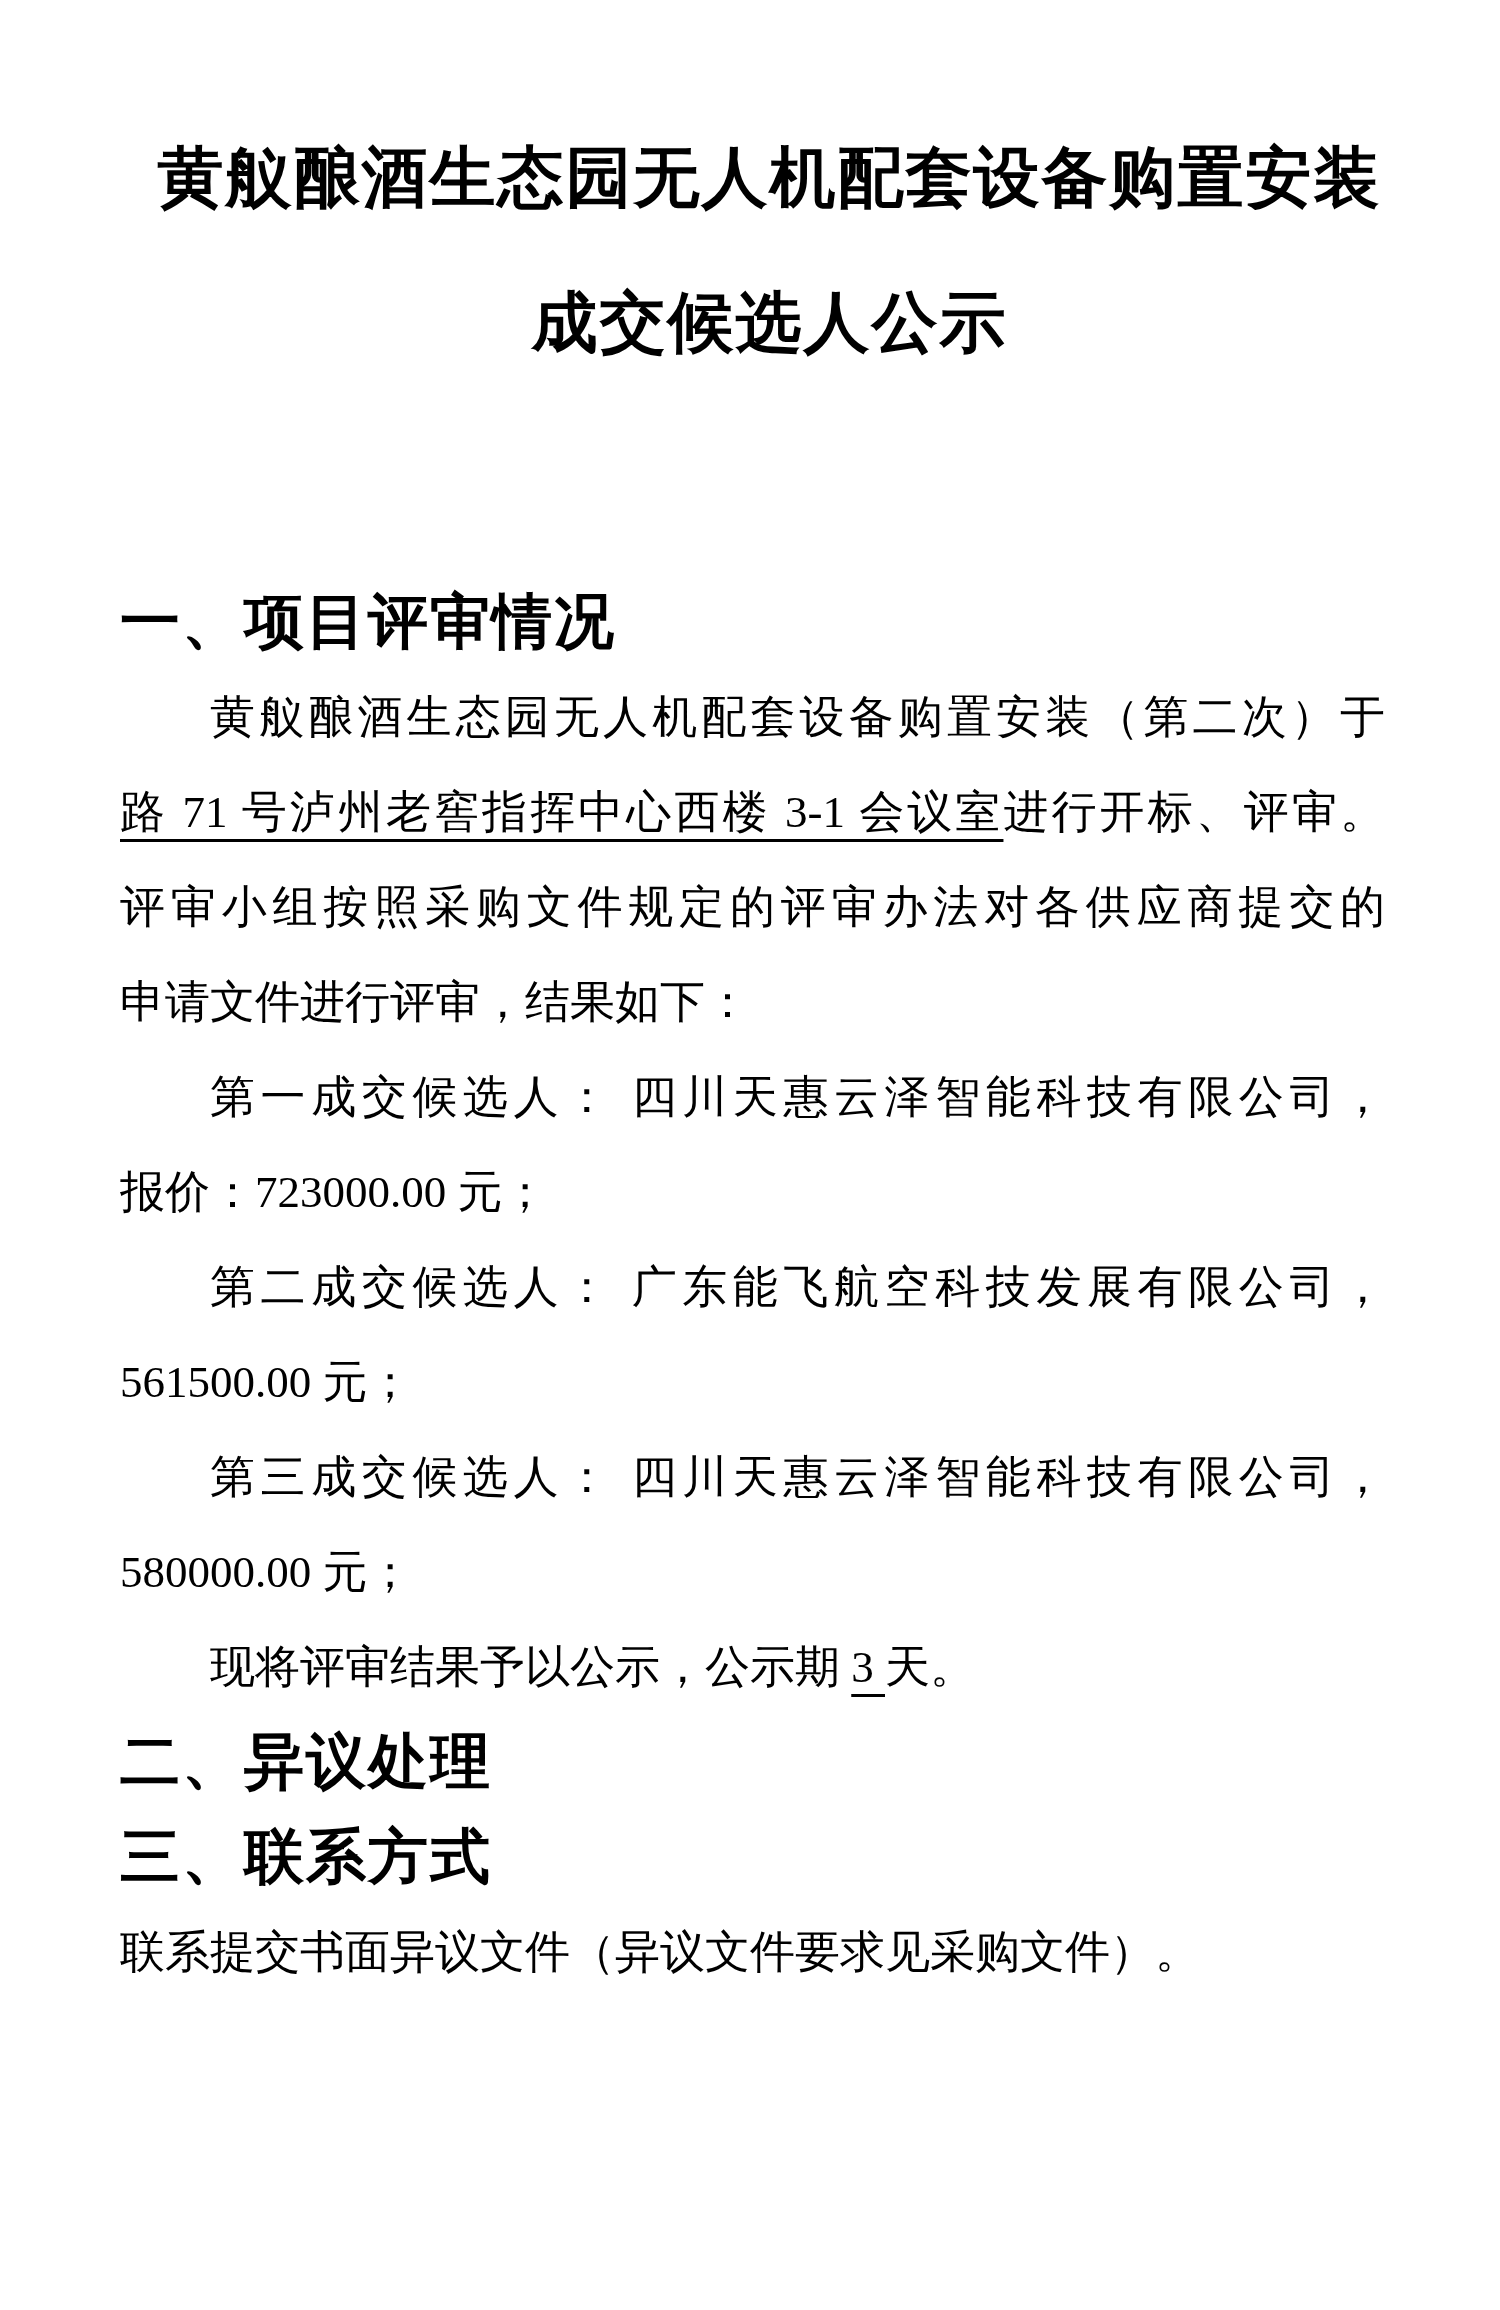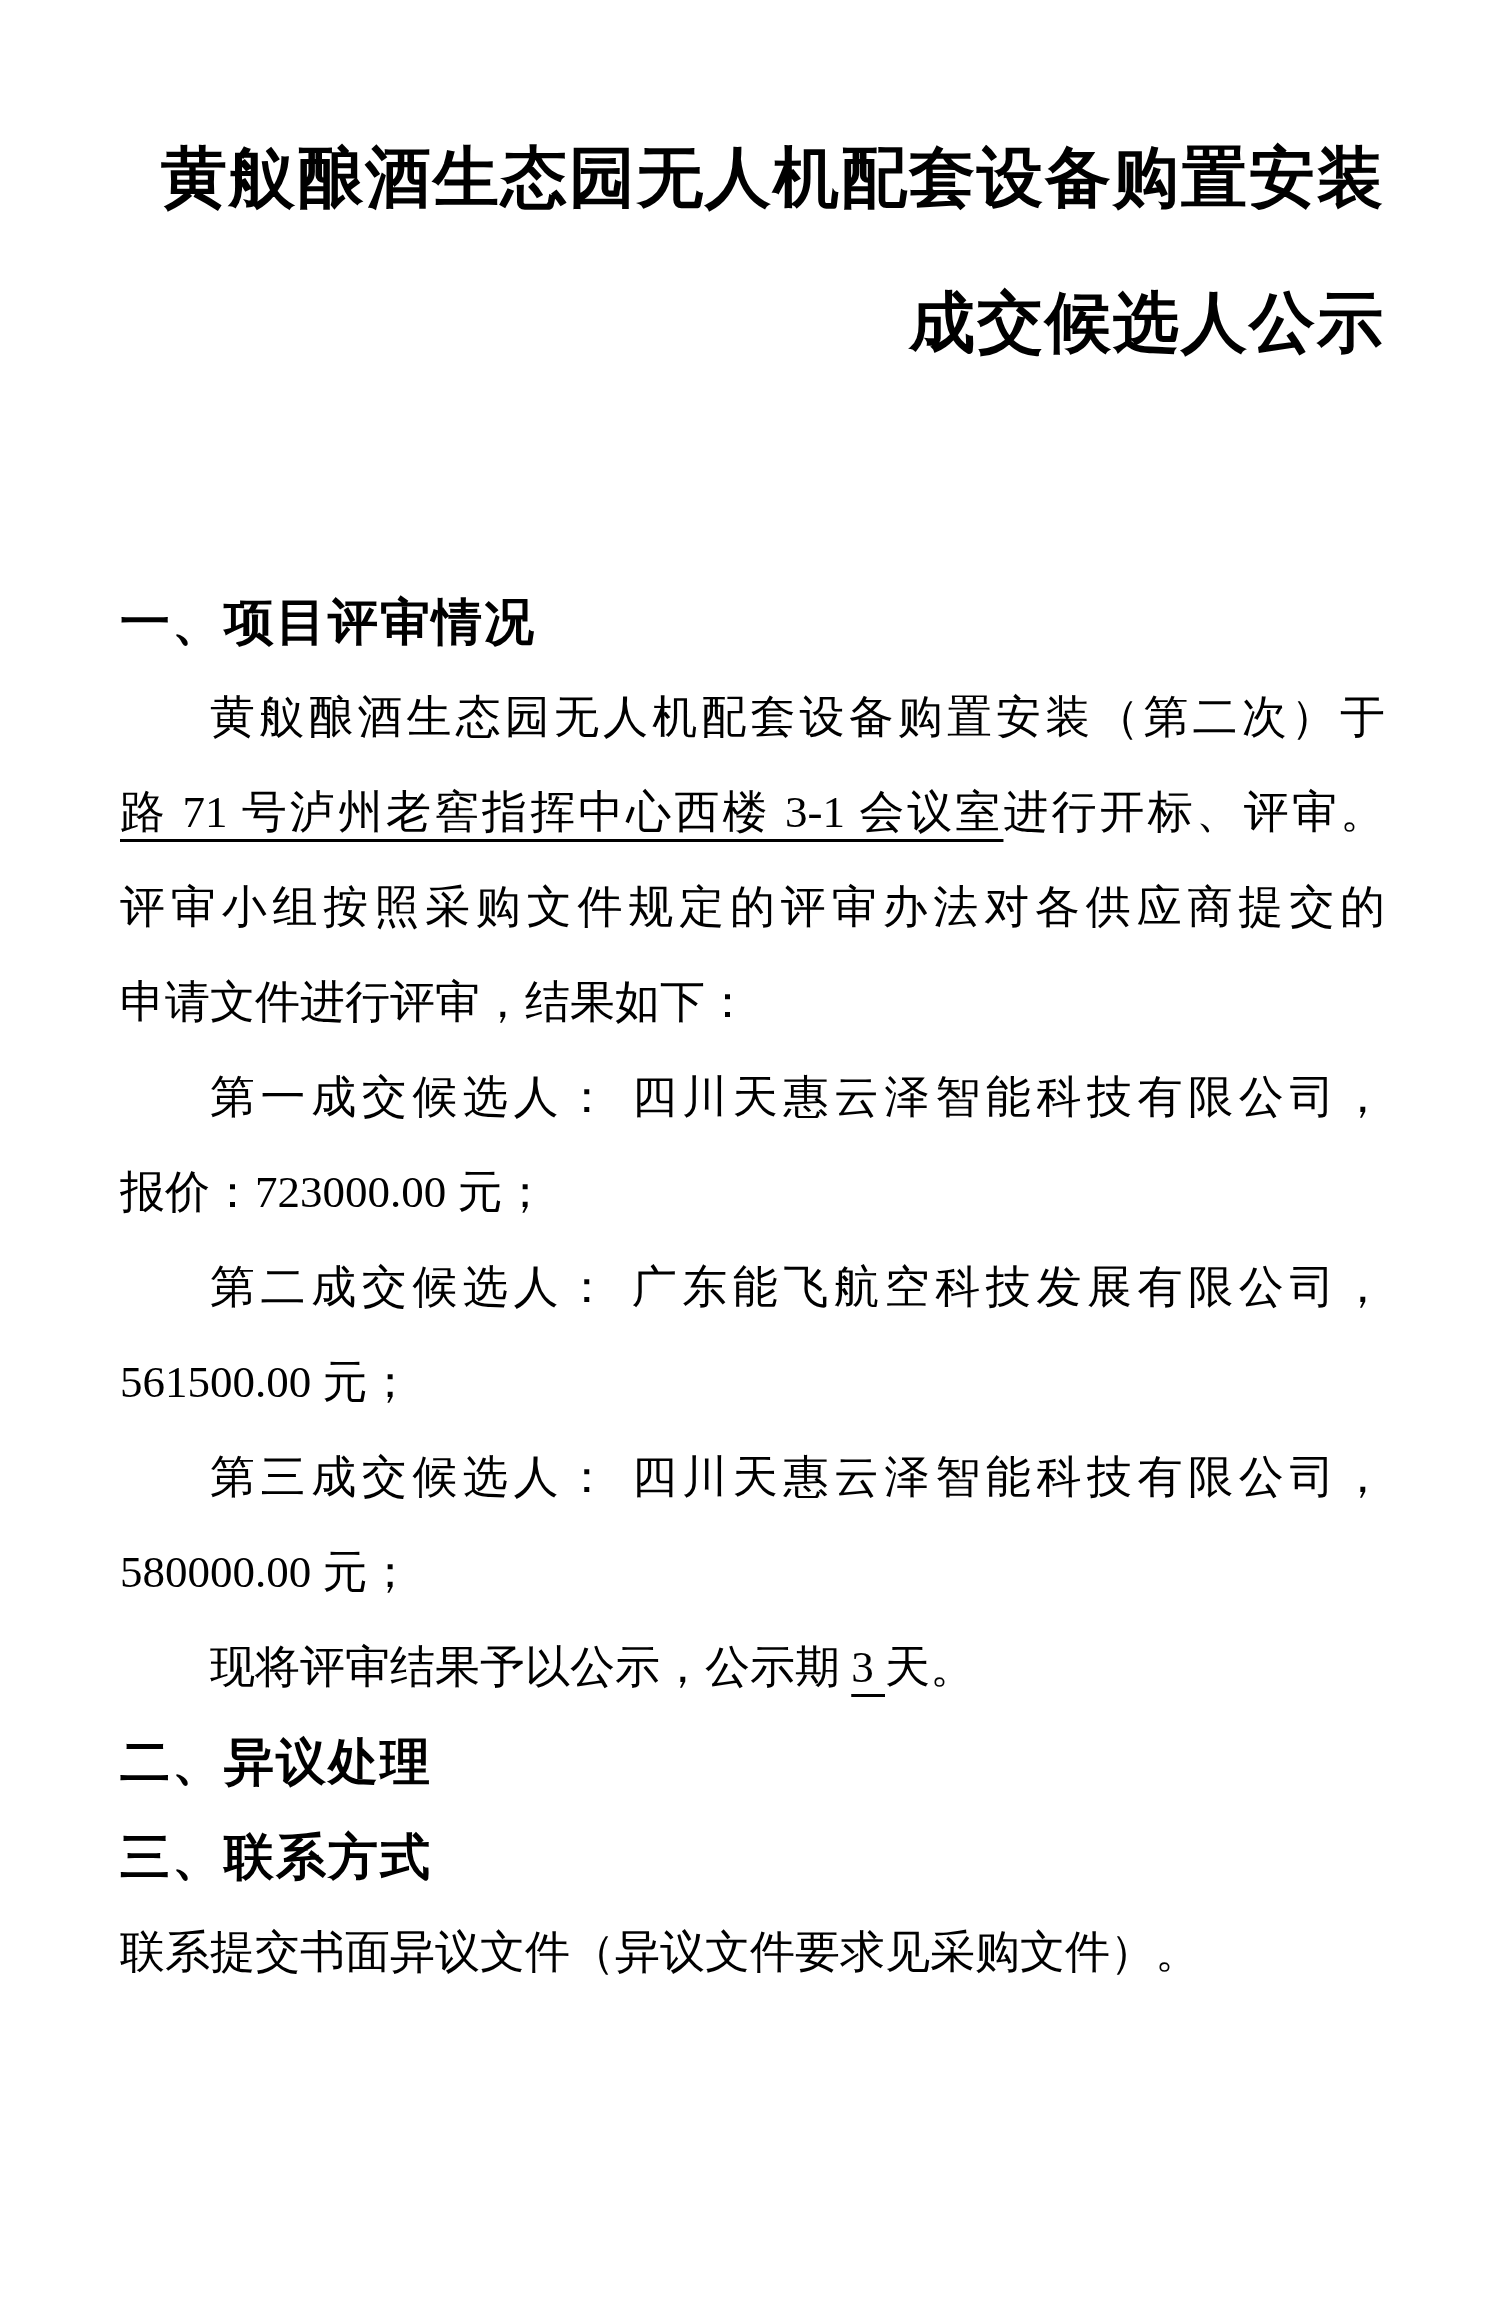--- a/index.html
+++ b/index.html
@@ -13,23 +13,23 @@
     height: 2310px;
     margin: 0 auto;
     background: #ffffff;
     color: #000000;
     font-family: "Liberation Serif", "DejaVu Serif", serif;
     overflow: hidden;
   }
   .title-block {
     position: absolute;
     top: 105px;
-    left: 120px;
+    left: 137px;
     width: 1265px;
-    text-align: right;
+    text-align: center;
   }
   .title-line {
     font-size: 66px;
     font-weight: 700;
     line-height: 145px;
     letter-spacing: 2px;
     white-space: nowrap;
   }
   .content {
     position: absolute;
@@ -46,21 +46,21 @@
   .doc-line.fill {
     text-align: justify;
     text-align-last: justify;
     text-justify: inter-character;
     white-space: normal;
   }
   .doc-line.indent {
     text-indent: 90px;
   }
   .heading {
-    font-size: 50px;
+    font-size: 60px;
     font-weight: 700;
     letter-spacing: 2px;
   }
   .u {
     text-decoration: underline;
     text-decoration-thickness: 3px;
     text-underline-offset: 12px;
   }
 </style>
 </head>

